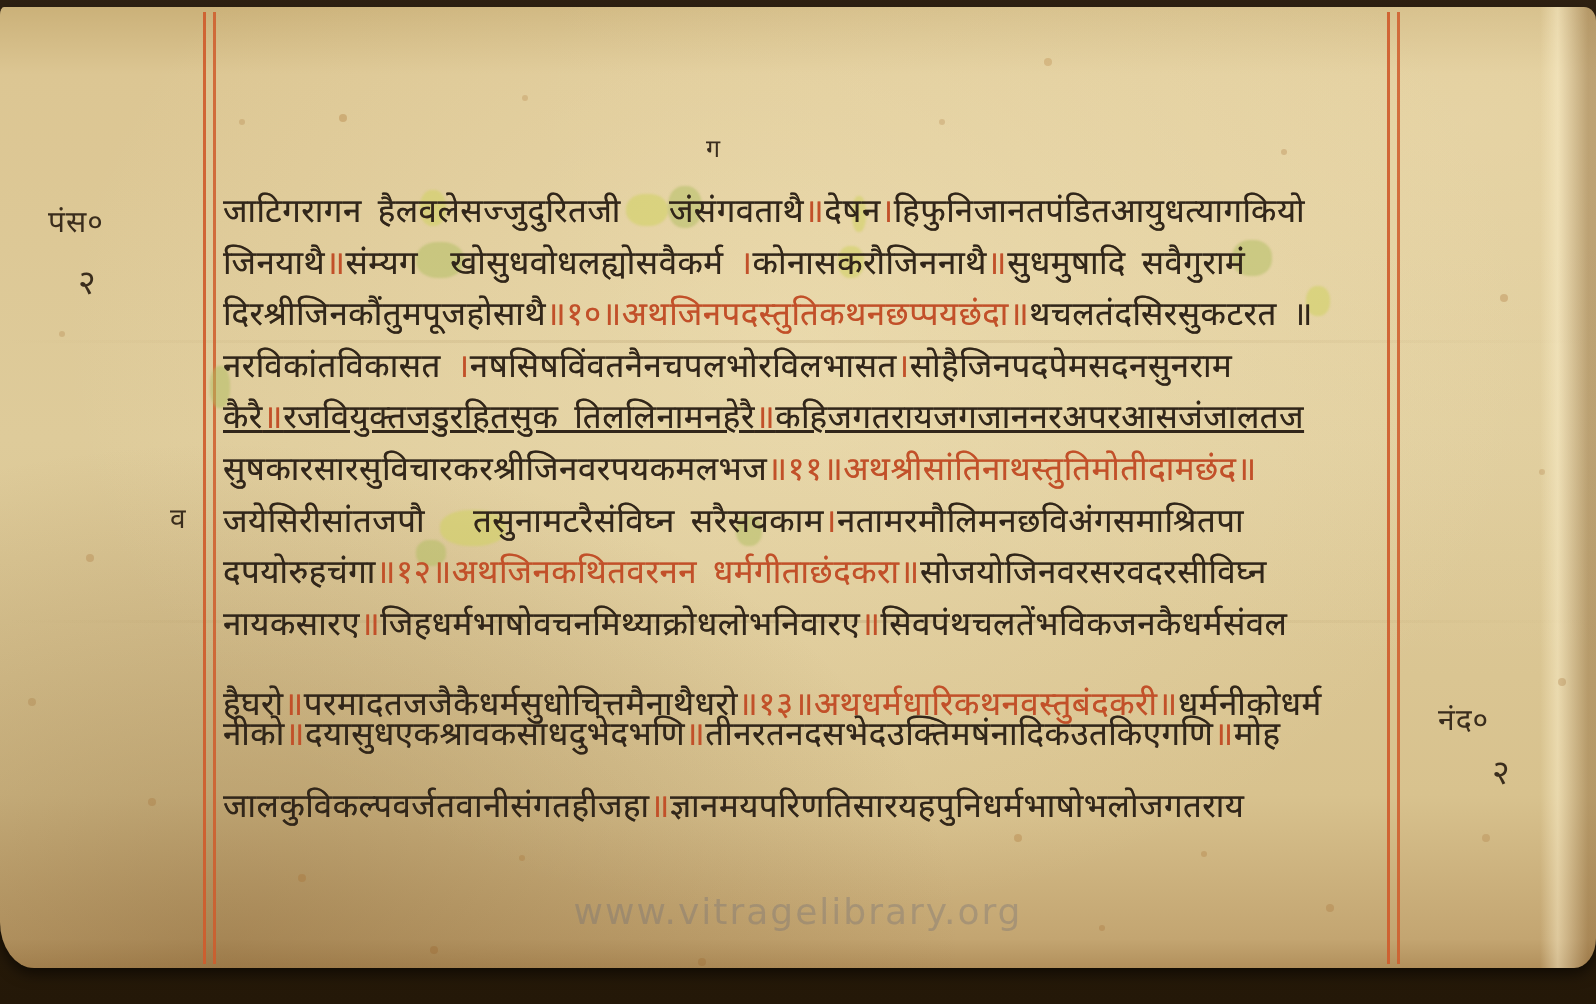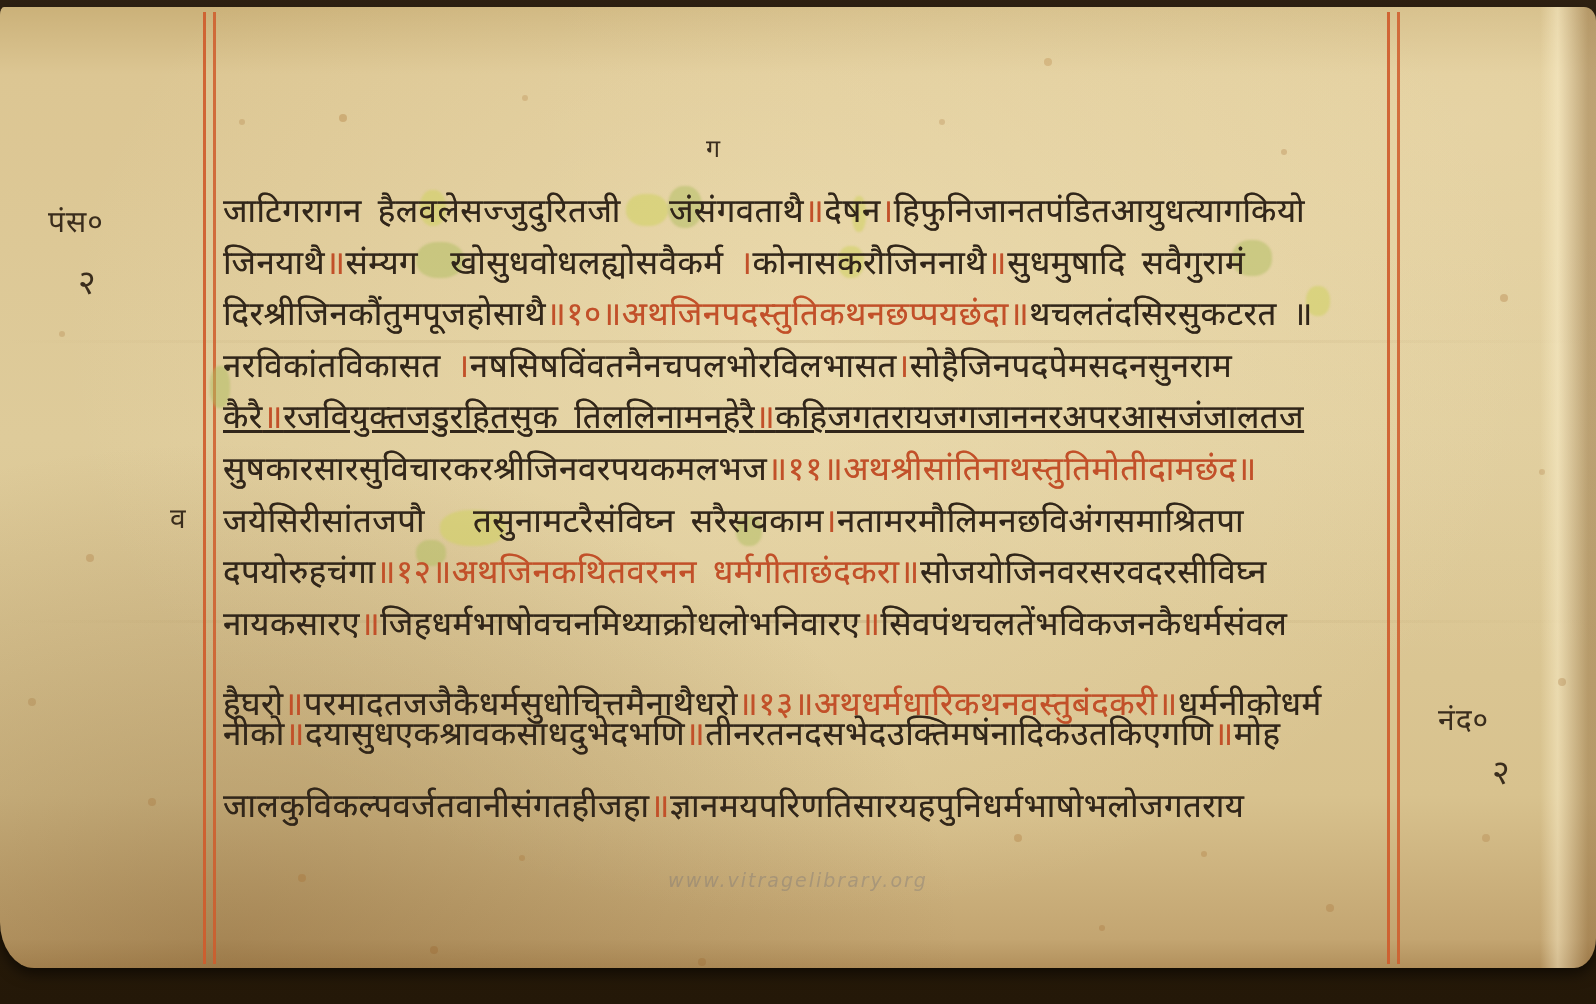--- a/index.html
+++ b/index.html
@@ -50,22 +50,22 @@
   .seg.red{color:var(--rubric,#c25029);text-shadow:0 0 .5px rgba(190,80,40,.55);}
   
   .marg{position:absolute;color:#3a2d1d;font-size:30px;letter-spacing:1px;text-align:center;}
   
   .interlinear{position:absolute;font-size:25px;color:#3a2d1e;}
   
   .hl{position:absolute;background:rgba(208,210,96,.55);border-radius:45%;filter:blur(1.2px);}
   .hl.green{background:rgba(176,190,96,.5);}
   
   .watermark{
-    position:absolute;left:50%;top:869px;transform:translateX(-50%);
-    font-size:19px;letter-spacing:2px;color:rgba(108,108,120,.34);font-style:italic;
+    position:absolute;left:50%;top:891px;transform:translateX(-50%);
+    font-size:36px;letter-spacing:2px;color:rgba(108,108,120,.34);
   }
   
   .crease{position:absolute;left:0;right:0;height:3px;background:linear-gradient(90deg,rgba(140,110,60,0),rgba(140,110,60,.18),rgba(140,110,60,0));}
 </style>
 </head>
 <body>
 
 <div class="stage">
   <div class="paper"></div>
   <div class="speckles"></div>

